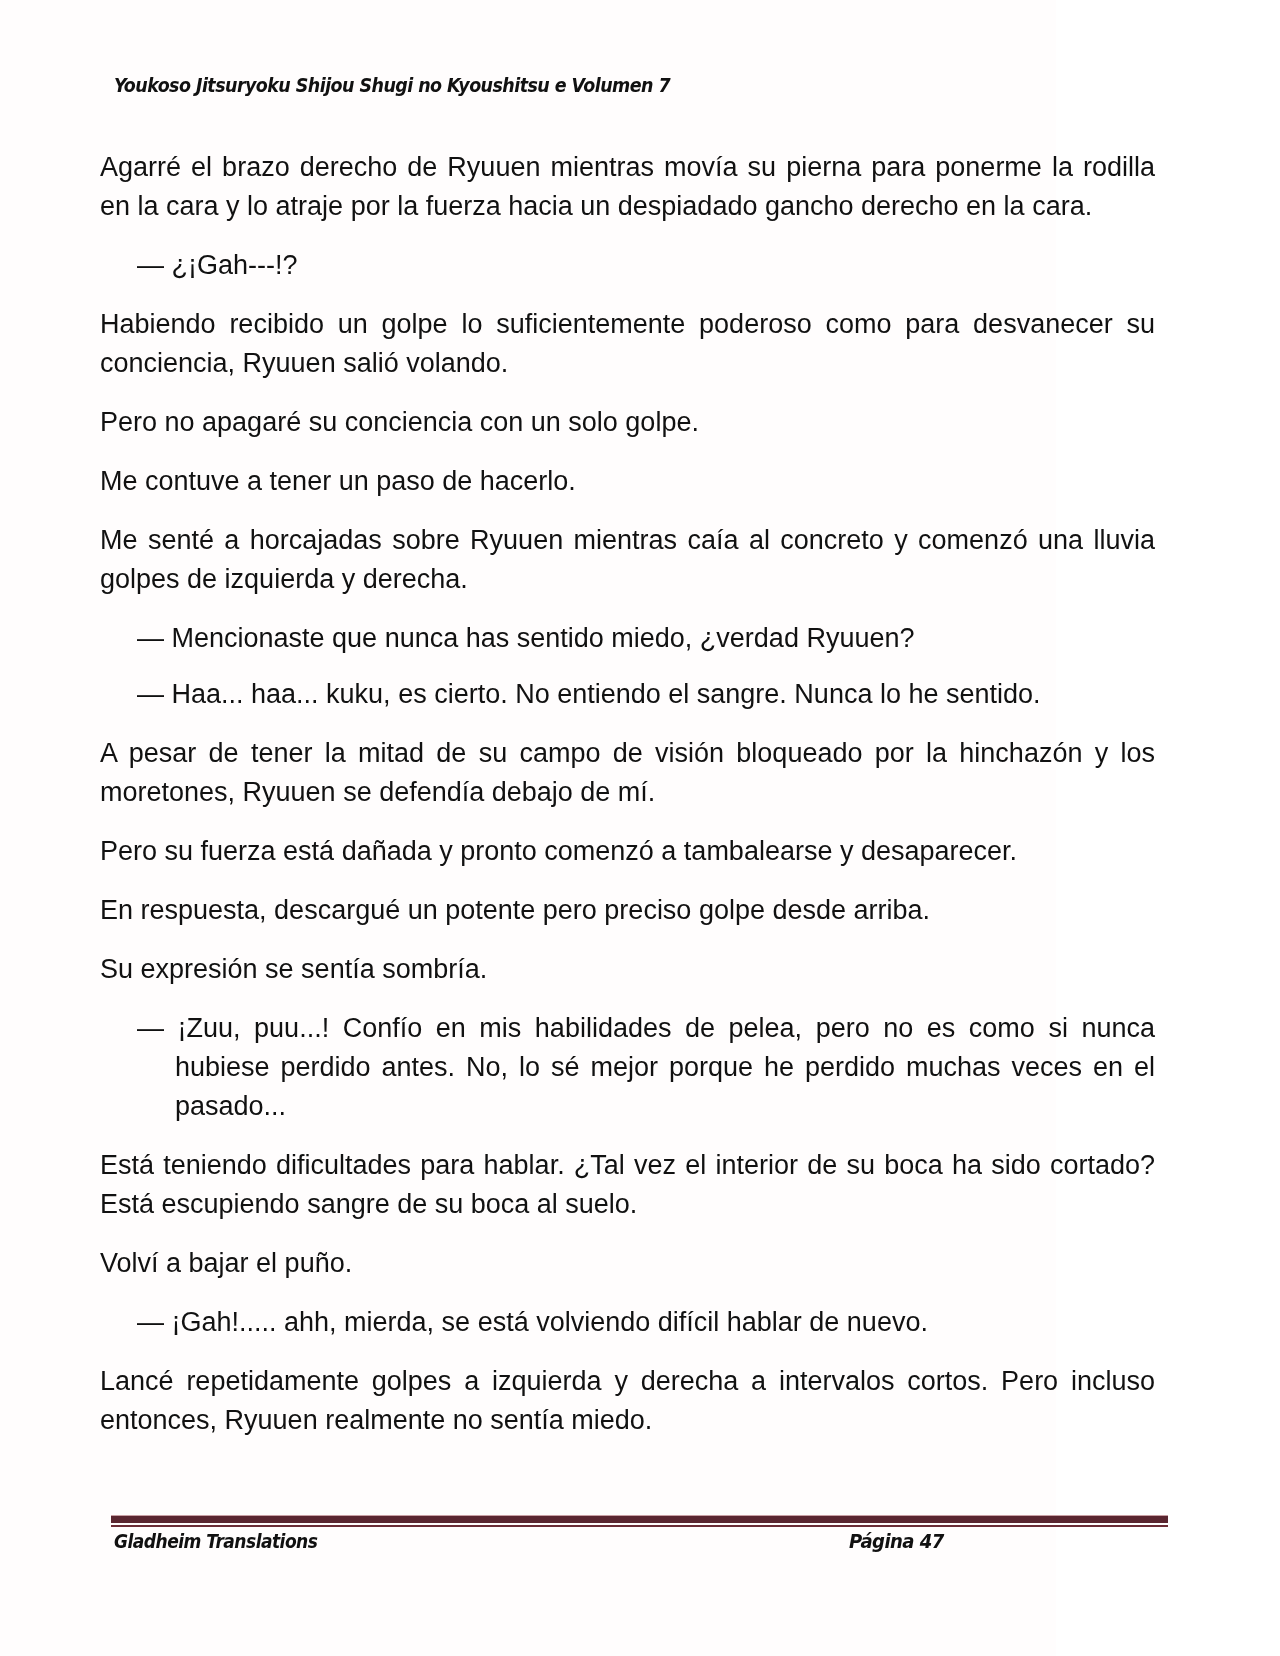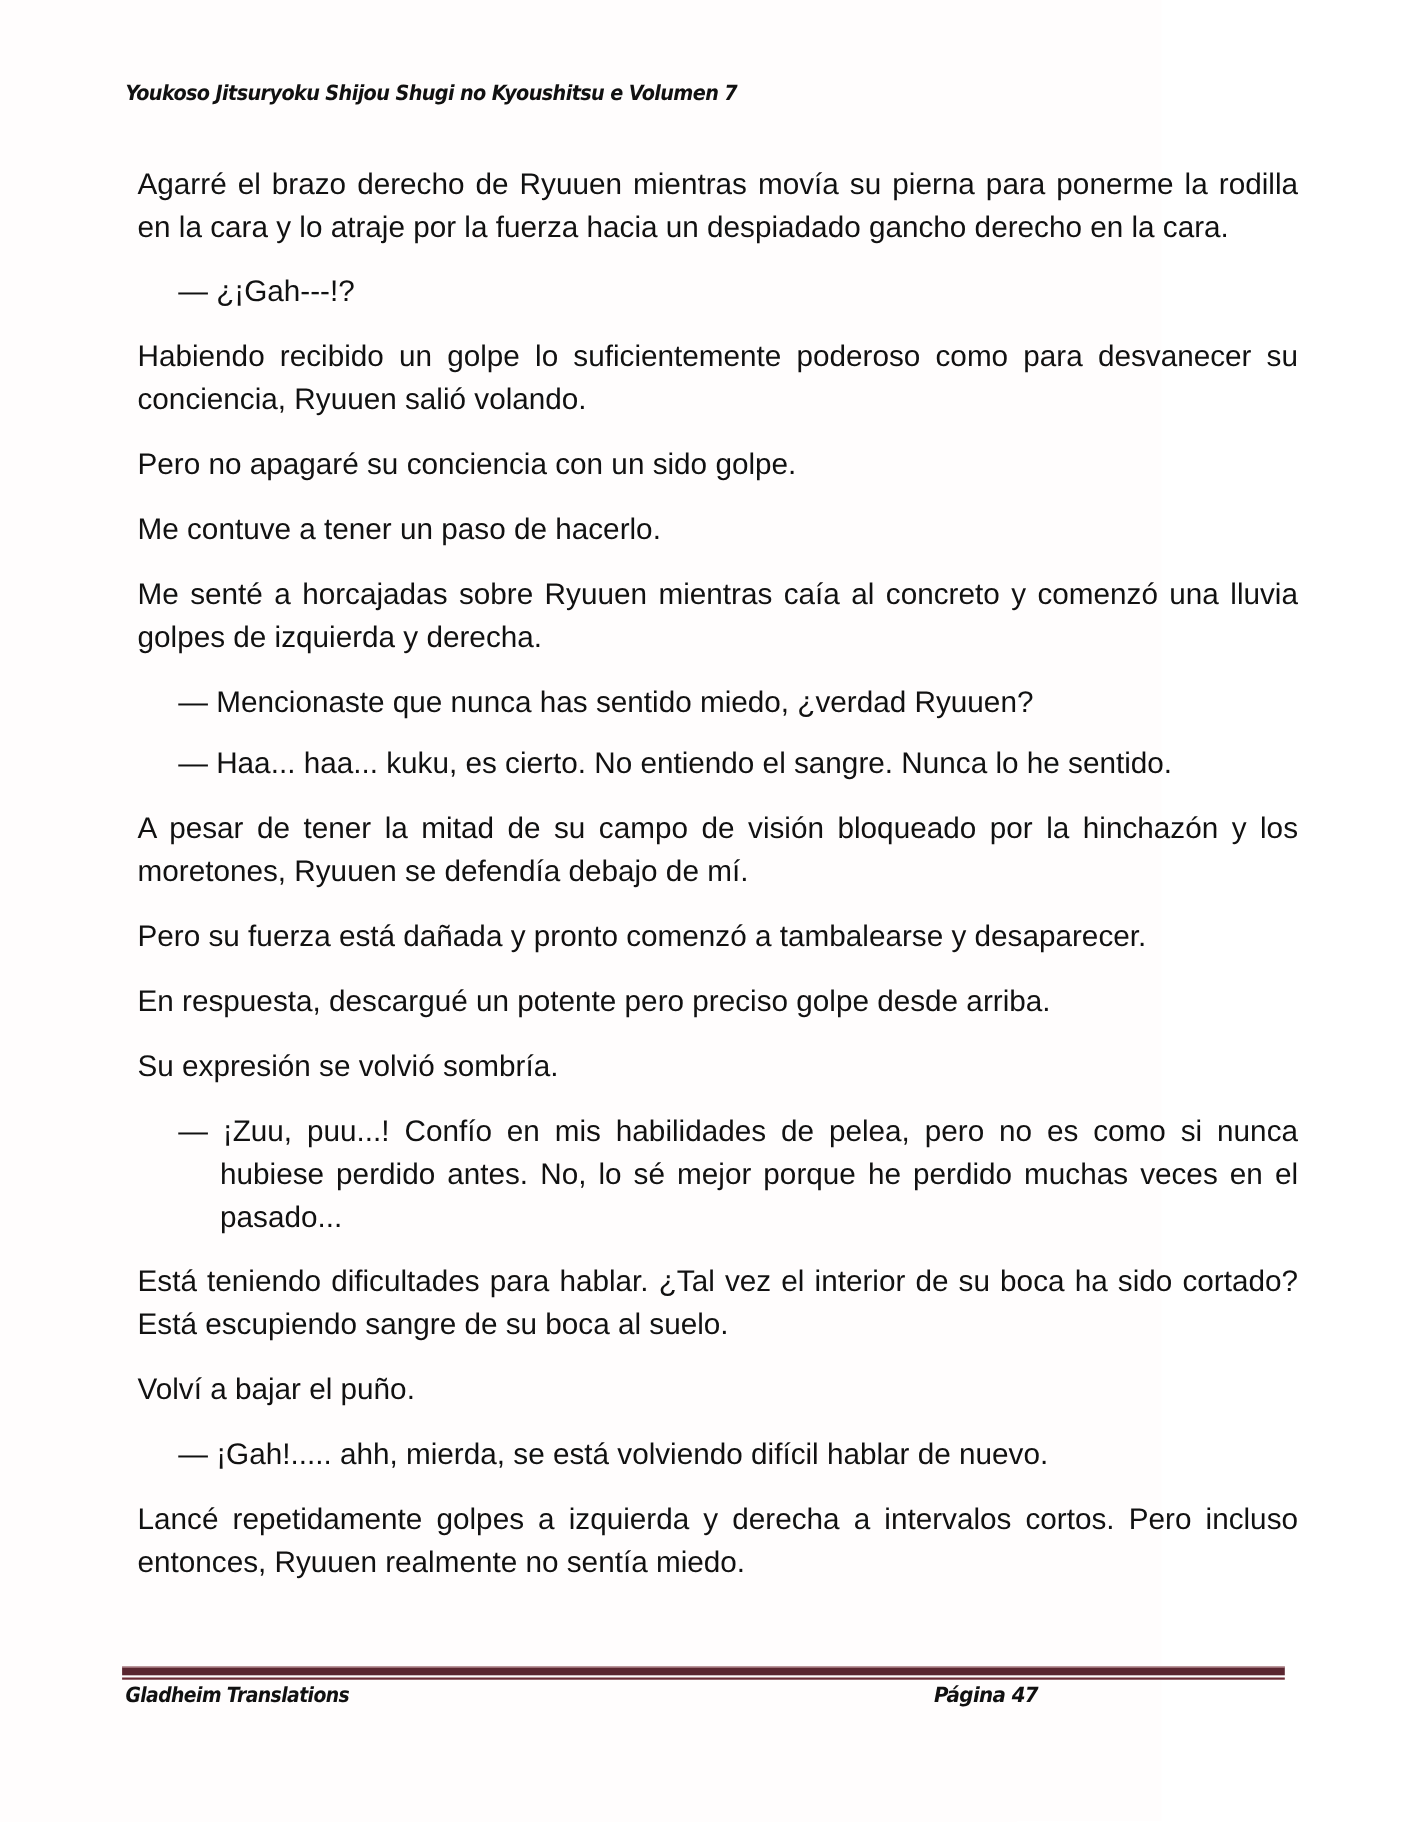--- a/index.html
+++ b/index.html
@@ -5,21 +5,21 @@
     html, body { margin: 0; padding: 0; background: #ffffff; }
     body { width: 1280px; height: 1656px; position: relative; overflow: hidden; }
     .page { position: absolute; left: 0; top: 0; width: 1056px; height: 1656px; background: #fffdfd; }
     .header {
       position: absolute; left: 114px; top: 74px;
       font-family: "DejaVu Sans", sans-serif; font-weight: bold; font-style: italic;
       font-size: 19px; color: #111; letter-spacing: -0.6px;
       transform: scaleX(0.92); transform-origin: left center;
     }
     .body {
-      position: absolute; left: 125px; top: 148px; width: 1055px;
+      position: absolute; left: 100px; top: 148px; width: 1055px;
       font-family: "Liberation Sans", sans-serif; font-size: 27px; color: #111;
       line-height: 39px;
     }
     .p { margin: 0 0 20px 0; text-align: justify; }
     .dlg { margin: 0 0 20px 0; padding-left: 75px; text-indent: -38px; text-align: justify; }
     .dlg.tight { margin-bottom: 17px; }
     .rule-thick { position: absolute; left: 111px; top: 1515px; width: 1057px; height: 7px; background: #5a2630; border-top: 1px solid #c9a0a4; }
     .rule-thin { position: absolute; left: 111px; top: 1525px; width: 1057px; height: 2px; background: #6b2c36; }
     .footer-left, .footer-right {
       position: absolute; top: 1530px;
@@ -32,29 +32,29 @@
 </head>
 <body>
 
 <div class="page">
   <div class="header">Youkoso Jitsuryoku Shijou Shugi no Kyoushitsu e Volumen 7</div>
 
   <div class="body">
     <p class="p">Agarré el brazo derecho de Ryuuen mientras movía su pierna para ponerme la rodilla en la cara y lo atraje por la fuerza hacia un despiadado gancho derecho en la cara.</p>
     <p class="dlg">— ¿¡Gah---!?</p>
     <p class="p">Habiendo recibido un golpe lo suficientemente poderoso como para desvanecer su conciencia, Ryuuen salió volando.</p>
-    <p class="p">Pero no apagaré su conciencia con un sido golpe.</p>
+    <p class="p">Pero no apagaré su conciencia con un solo golpe.</p>
     <p class="p">Me contuve a tener un paso de hacerlo.</p>
     <p class="p">Me senté a horcajadas sobre Ryuuen mientras caía al concreto y comenzó una lluvia golpes de izquierda y derecha.</p>
     <p class="dlg tight">— Mencionaste que nunca has sentido miedo, ¿verdad Ryuuen?</p>
     <p class="dlg">— Haa... haa... kuku, es cierto. No entiendo el sangre. Nunca lo he sentido.</p>
     <p class="p">A pesar de tener la mitad de su campo de visión bloqueado por la hinchazón y los moretones, Ryuuen se defendía debajo de mí.</p>
     <p class="p">Pero su fuerza está dañada y pronto comenzó a tambalearse y desaparecer.</p>
     <p class="p">En respuesta, descargué un potente pero preciso golpe desde arriba.</p>
-    <p class="p">Su expresión se volvió sombría.</p>
+    <p class="p">Su expresión se sentía sombría.</p>
     <p class="dlg">— ¡Zuu, puu...! Confío en mis habilidades de pelea, pero no es como si nunca hubiese perdido antes. No, lo sé mejor porque he perdido muchas veces en el pasado...</p>
     <p class="p">Está teniendo dificultades para hablar. ¿Tal vez el interior de su boca ha sido cortado? Está escupiendo sangre de su boca al suelo.</p>
     <p class="p">Volví a bajar el puño.</p>
     <p class="dlg">— ¡Gah!..... ahh, mierda, se está volviendo difícil hablar de nuevo.</p>
     <p class="p">Lancé repetidamente golpes a izquierda y derecha a intervalos cortos. Pero incluso entonces, Ryuuen realmente no sentía miedo.</p>
   </div>
 
   <div class="rule-thick"></div>
   <div class="rule-thin"></div>
   <div class="footer-left">Gladheim Translations</div>

